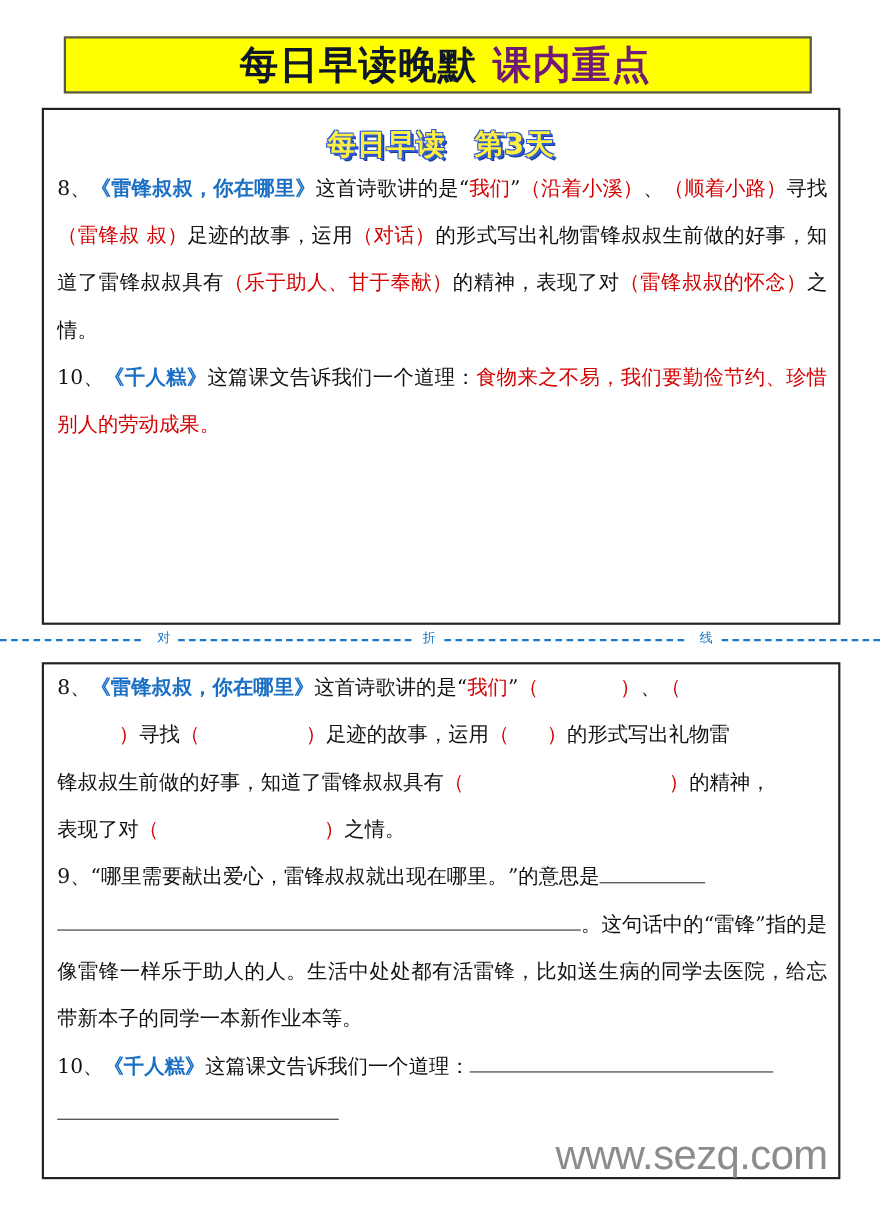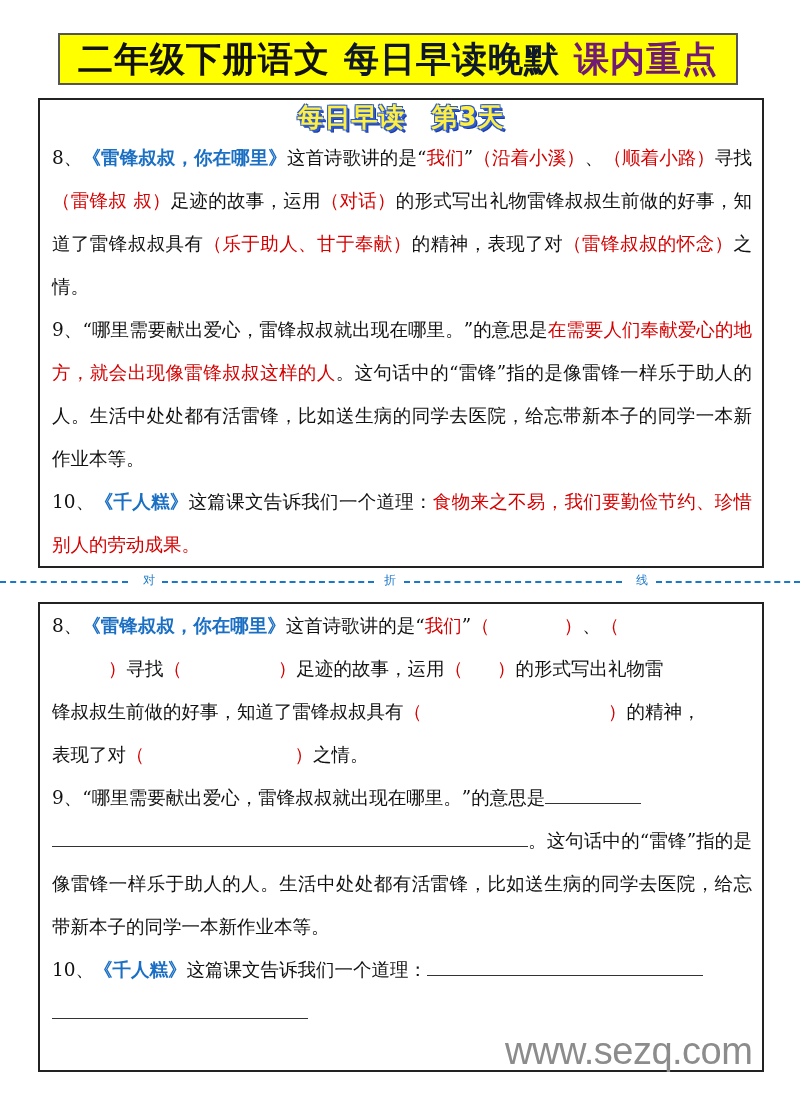--- a/index.html
+++ b/index.html
@@ -4,50 +4,46 @@
 <style>
   html, body { margin:0; padding:0; background:#ffffff; }
   body { width:800px; height:1098px; position:relative; overflow:hidden; font-family:"DejaVu Serif", serif; color:#111; }
   .banner { position:absolute; left:58px; top:33px; width:680px; height:52px; background:#ffff00; border:2px solid #555; box-sizing:border-box; display:flex; align-items:center; justify-content:center; font-family:"DejaVu Sans", sans-serif; font-weight:bold; font-size:35px; letter-spacing:1px; white-space:nowrap; }
   .banner .b1 { color:#111; }
   .banner .b2 { color:#0f172a; margin:0 14px; }
   .banner .b3 { color:#701a75; }
   .panel { position:absolute; left:38px; width:726px; border:2px solid #222; box-sizing:border-box; background:#fff; }
   .panel.top { top:98px; height:470px; }
   .panel.bottom { top:602px; height:470px; }
-  .ptitle { text-align:center; margin-top:0; height:36px; font-family:"DejaVu Sans", sans-serif; font-weight:bold; font-size:26px; letter-spacing:1px; color:#ffef40; text-shadow: 2px 2px 0 #2d5bd1, -1px -1px 0 #2d5bd1, 1px -1px 0 #2d5bd1, -1px 1px 0 #2d5bd1, 3px 3px 0 #1d3aa0; }
+  .ptitle { text-align:center; margin-top:14px; height:36px; font-family:"DejaVu Sans", sans-serif; font-weight:bold; font-size:26px; letter-spacing:1px; color:#ffef40; text-shadow: 2px 2px 0 #2d5bd1, -1px -1px 0 #2d5bd1, 1px -1px 0 #2d5bd1, -1px 1px 0 #2d5bd1, 3px 3px 0 #1d3aa0; }
   .ptitle .gap { display:inline-block; width:26px; }
   .para { font-size:18.5px; line-height:43px; margin:0 10px 0 12px; text-align:justify; }
   .blue { color:#1a6fc4; font-weight:bold;margin-top:20px; }
   .red { color:#d40000;margin-top:44px; }
   .blank { display:inline-block; }
   .uline { display:inline-block; border-bottom:1.5px solid #333; height:22px; vertical-align:baseline; }
   .foldline { position:absolute; left:0; top:572px; width:800px; height:20px; font-family:"DejaVu Sans", sans-serif; }
   .foldline .dash { position:absolute; top:9px; height:0; border-top:2px dashed #1a78c9; }
   .foldline .fch { position:absolute; top:0; font-size:12px; color:#1a78c9; }
   .watermark { position:absolute; left:505px; top:1030px; font-family:Liberation Sans, sans-serif; font-size:38px; color:#8c8c8c; letter-spacing:-0.5px; }
 </style>
 </head>
 <body>
 
 <div class="banner">
-  <span class="b1">二年级下册语文</span>
   <span class="b2">每日早读晚默</span>
   <span class="b3">课内重点</span>
 </div>
 
 <div class="panel top">
   <div class="ptitle">
     <span>每日早读</span><span class="gap"></span><span>第3天</span>
   </div>
   <div class="para">
     <span>8、</span><span class="blue">《雷锋叔叔，你在哪里》</span><span>这首诗歌讲的是“</span><span class="red">我们</span><span>”</span><span class="red">（沿着小溪）</span><span>、</span><span class="red">（顺着小路）</span><span>寻找</span><span class="red">（雷锋叔 叔）</span><span>足迹的故事，运用</span><span class="red">（对话）</span><span>的形式写出礼物雷锋叔叔生前做的好事，知道了雷锋叔叔具有</span><span class="red">（乐于助人、甘于奉献）</span><span>的精神，表现了对</span><span class="red">（雷锋叔叔的怀念）</span><span>之情。</span>
-  </div>
-  <div class="para">
-    <span>9、</span><span>“哪里需要献出爱心，雷锋叔叔就出现在哪里。”的意思是</span><span class="red">在需要人们奉献爱心的地方，就会出现像雷锋叔叔这样的人</span><span>。这句话中的“雷锋”指的是像雷锋一样乐于助人的人。生活中处处都有活雷锋，比如送生病的同学去医院，给忘带新本子的同学一本新作业本等。</span>
   </div>
   <div class="para">
     <span>10、</span><span class="blue">《千人糕》</span><span>这篇课文告诉我们一个道理：</span><span class="red">食物来之不易，我们要勤俭节约、珍惜别人的劳动成果。</span>
   </div>
 </div>
 
 <div class="foldline">
   <div class="dash" style="left:0;width:128px;"></div>
   <span class="fch" style="left:143px;">对</span>
   <div class="dash" style="left:162px;width:212px;"></div>

